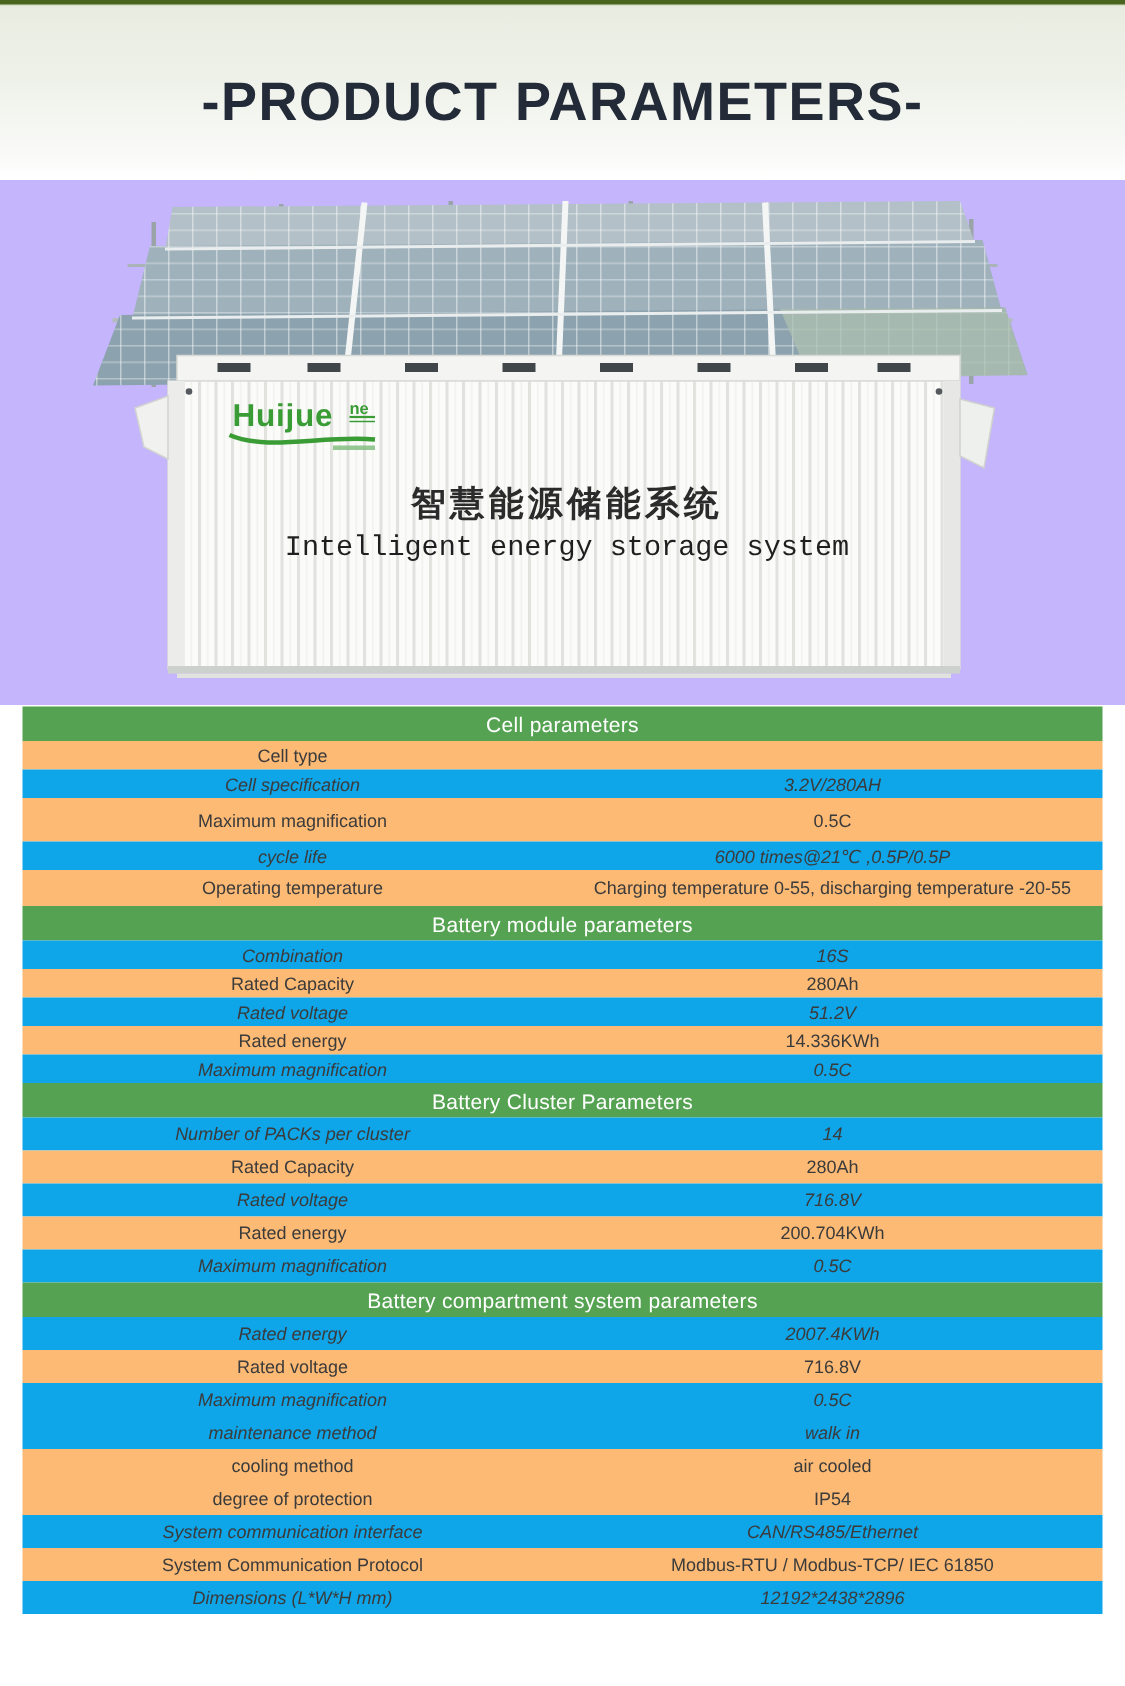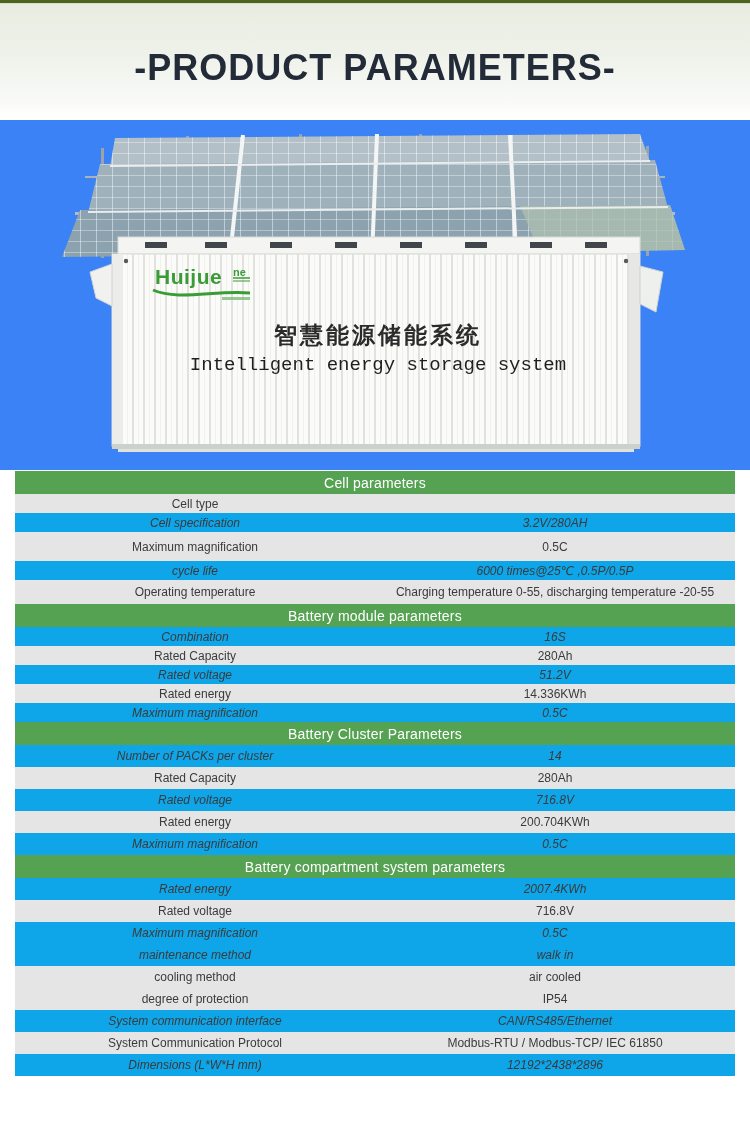--- a/index.html
+++ b/index.html
@@ -16,30 +16,30 @@
     height:116px;
     background:linear-gradient(to bottom,#e8ece0 0%,#eff2ea 45%,#f8f9f6 80%,#ffffff 100%);
     display:flex;align-items:center;justify-content:center;
     padding-top:12px;box-sizing:border-box;
   }
   .page-title{
     font-size:36px;font-weight:700;letter-spacing:1px;
     color:#232b38;white-space:nowrap;
   }
   
-  .hero{height:350px;position:relative;background:#3b82f6;}
+  .hero{height:350px;position:relative;background:#c4b5fd;}
   .hero svg{display:block;}
   
   .tables{width:720px;margin:1px 15px 0 15px;}
   .sec-header{
     height:23px;background:#55a352;color:#ffffff;
     font-size:14px;display:flex;align-items:center;justify-content:center;
     letter-spacing:0.2px;
   }
-  .row{display:flex;height:19px;background:#e5e5e5;}
+  .row{display:flex;height:19px;background:#fdba74;}
   .row.h22{height:22px;}
   .row.xtall{height:29px;}
   .row.mtall{height:24px;}
   .row.gray{background:#0ea5e9;font-style:italic;}
   .cell{
     width:50%;display:flex;align-items:center;justify-content:center;
     font-size:12px;color:#3b3b3b;white-space:nowrap;
   }
   .cn-text{font-family:"DejaVu Sans",sans-serif;}
 </style>
@@ -154,21 +154,21 @@
       <div class="row gray">
         <div class="cell label">Cell specification</div>
         <div class="cell value">3.2V/280AH</div>
       </div>
       <div class="row xtall">
         <div class="cell label">Maximum magnification</div>
         <div class="cell value">0.5C</div>
       </div>
       <div class="row gray">
         <div class="cell label">cycle life</div>
-        <div class="cell value">6000 times@25℃ ,0.5P/0.5P</div>
+        <div class="cell value">6000 times@21℃ ,0.5P/0.5P</div>
       </div>
       <div class="row mtall">
         <div class="cell label">Operating temperature</div>
         <div class="cell value">Charging temperature 0-55, discharging temperature -20-55</div>
       </div>
     </div>
     <div class="section">
       <div class="sec-header">Battery module parameters</div>
       <div class="row gray">
         <div class="cell label">Combination</div>

